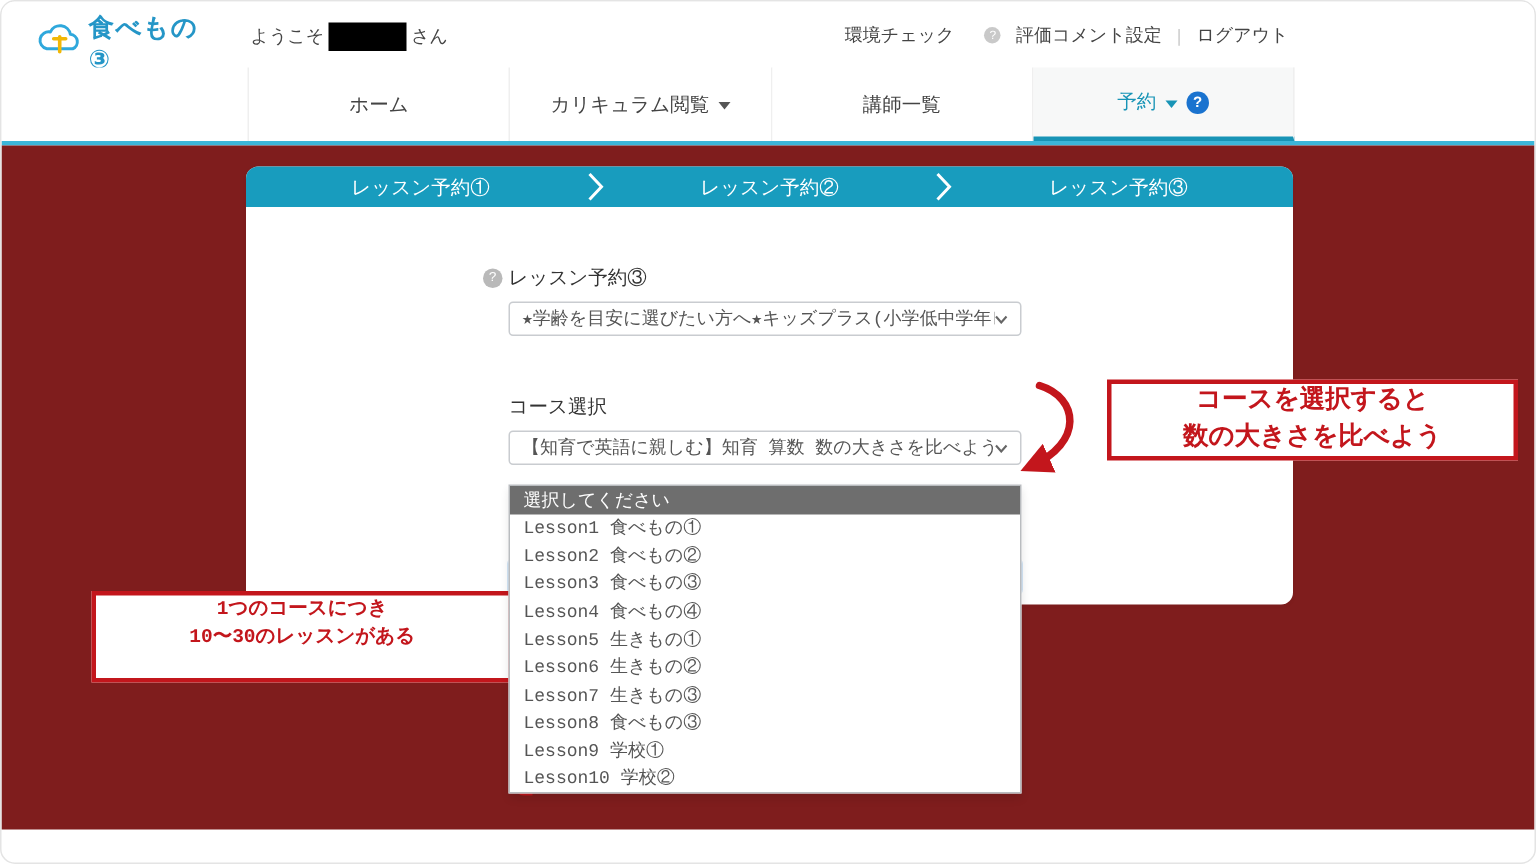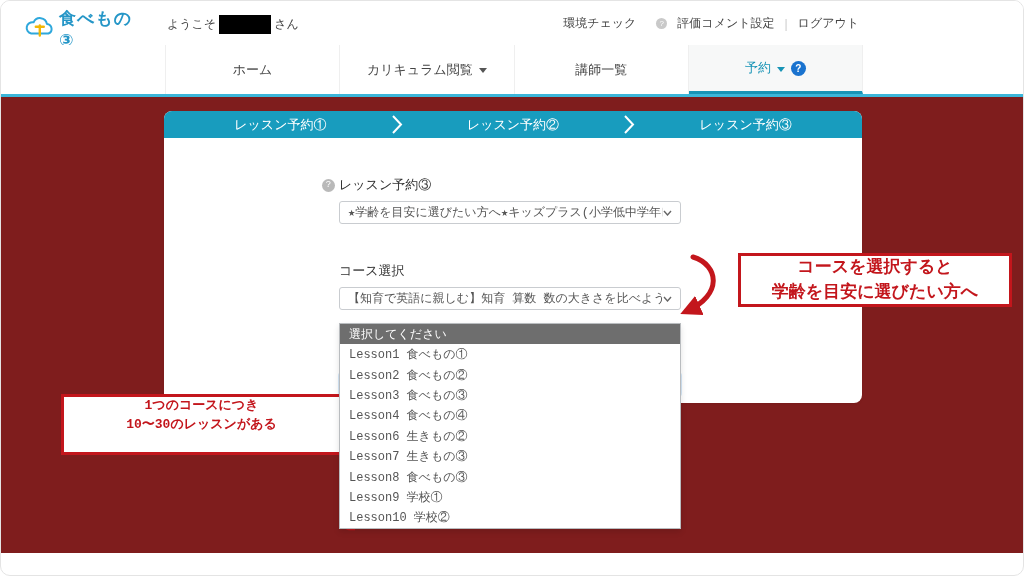--- a/index.html
+++ b/index.html
@@ -187,20 +187,21 @@
         </div>
       </div>
     </div>
 
     <div class="dropdown">
       <div class="opt hl">選択してください</div>
       <div class="opt">Lesson1 食べもの①</div>
       <div class="opt">Lesson2 食べもの②</div>
       <div class="opt">Lesson3 食べもの③</div>
       <div class="opt">Lesson4 食べもの④</div>
+      <div class="opt">Lesson5 生きもの①</div>
       <div class="opt">Lesson6 生きもの②</div>
       <div class="opt">Lesson7 生きもの③</div>
       <div class="opt">Lesson8 食べもの③</div>
       <div class="opt">Lesson9 学校①</div>
       <div class="opt">Lesson10 学校②</div>
     </div>
 
     <span class="bracket">
       <svg width="14" height="184" viewBox="0 0 14 184">
         <path d="M13 2 H7 Q3 2 3 8 V176 Q3 182 7 182 H13" fill="none" stroke="#C3161C" stroke-width="2.5"></path>
@@ -213,21 +214,21 @@
           <marker id="ah" viewBox="0 0 10 10" refX="6.5" refY="5" markerWidth="4.2" markerHeight="4.2" orient="auto-start-reverse">
             <path d="M0 0 L10 5 L0 10 z" fill="#C3161C"></path>
           </marker>
         </defs>
         <path d="M42 8 C68 16 72 46 36 62" stroke="#C3161C" stroke-width="5" fill="none" stroke-linecap="round" marker-end="url(#ah)"></path>
       </svg>
     </span>
 
     <div class="redbox redbox-right">
       <div>コースを選択すると</div>
-      <div>学齢を目安に選びたい方へ</div>
+      <div>数の大きさを比べよう</div>
     </div>
 
     <div class="redbox redbox-left">
       <div>1つのコースにつき</div>
       <div>10〜30のレッスンがある</div>
     </div>
 
   </div>
 
 

